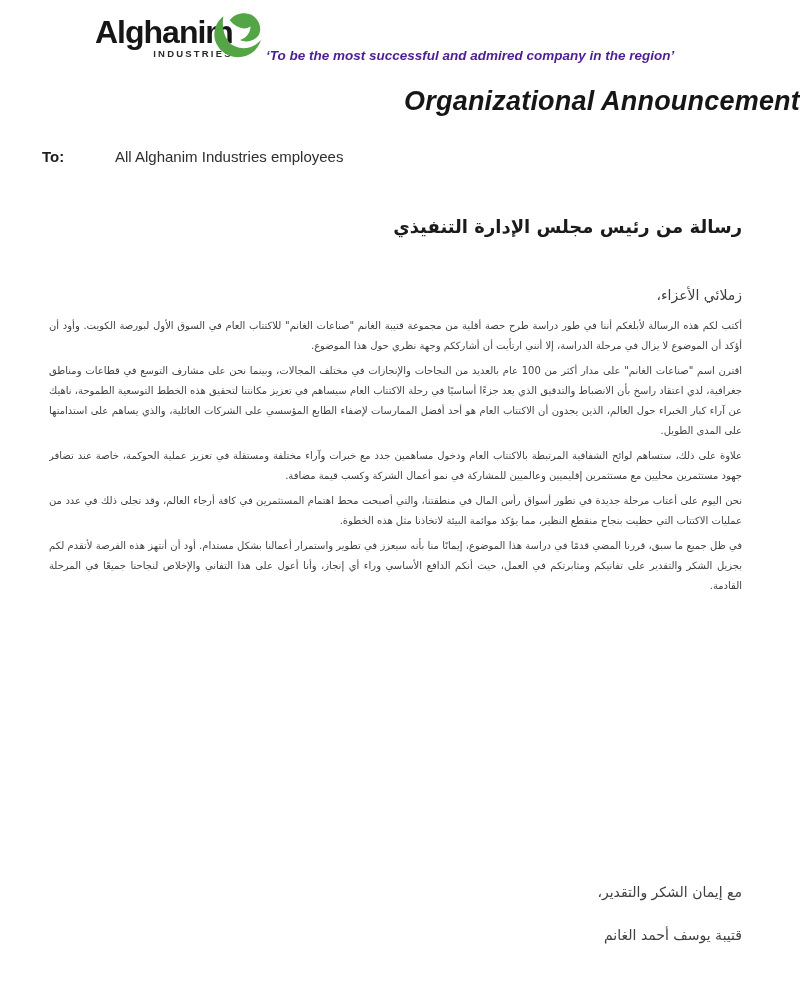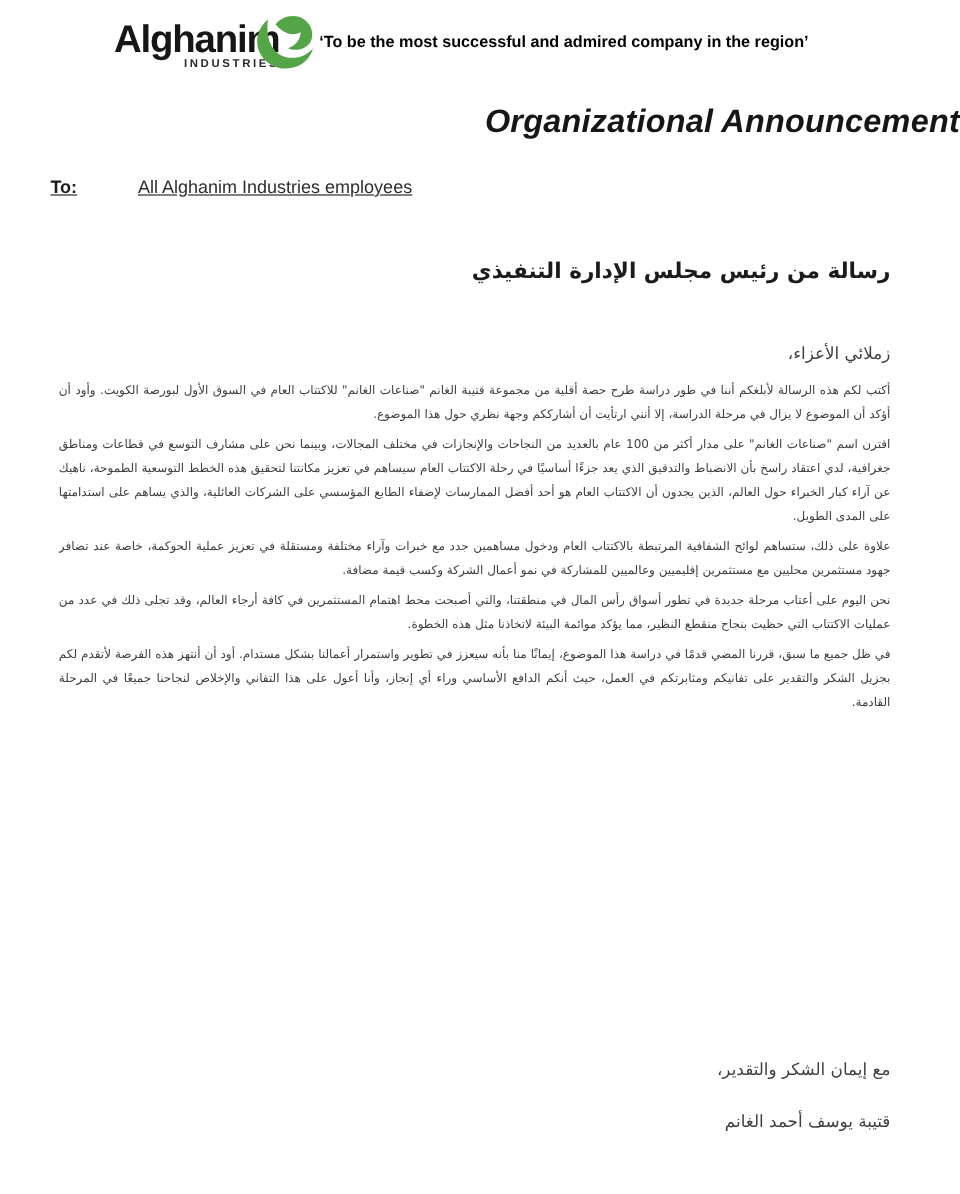--- a/index.html
+++ b/index.html
@@ -25,34 +25,34 @@
   .logo-sub{
     display:block;text-align:right;
     font-size:9.5px;font-weight:bold;letter-spacing:2.2px;
     color:#2a2a2a;margin-top:1px;
   }
   .logo-icon{
     position:absolute;left:212px;top:11px;
     width:52px;height:52px;
   }
   .tagline{
-    position:absolute;left:266px;top:27px;
-    font-size:13.5px;font-weight:bold;color:#000000;
+    position:absolute;left:266px;top:48px;
+    font-size:13.5px;font-weight:bold;color:#4c1d95;font-style:italic;
   }
 
   
   .doc-title{
     position:absolute;left:0;top:86px;width:100%;
     text-align:right;
     font-size:27px;font-weight:bold;font-style:italic;
     color:#161616;letter-spacing:0.2px;
   }
 
   
-  .meta{position:absolute;left:42px;top:148px;font-size:15px;text-decoration:underline;}
+  .meta{position:absolute;left:42px;top:148px;font-size:15px;}
   .meta-row{display:flex;margin-bottom:19px;}
   .meta-label{font-weight:bold;width:53px;color:#1d1d1d;}
   .meta-value{color:#2e2e2e;margin-left:20px;}
 
   
   .arabic{
     position:absolute;left:49px;right:58px;top:216px;
     direction:rtl;
     font-family:"DejaVu Sans", sans-serif;
     color:#3f3f3f;

